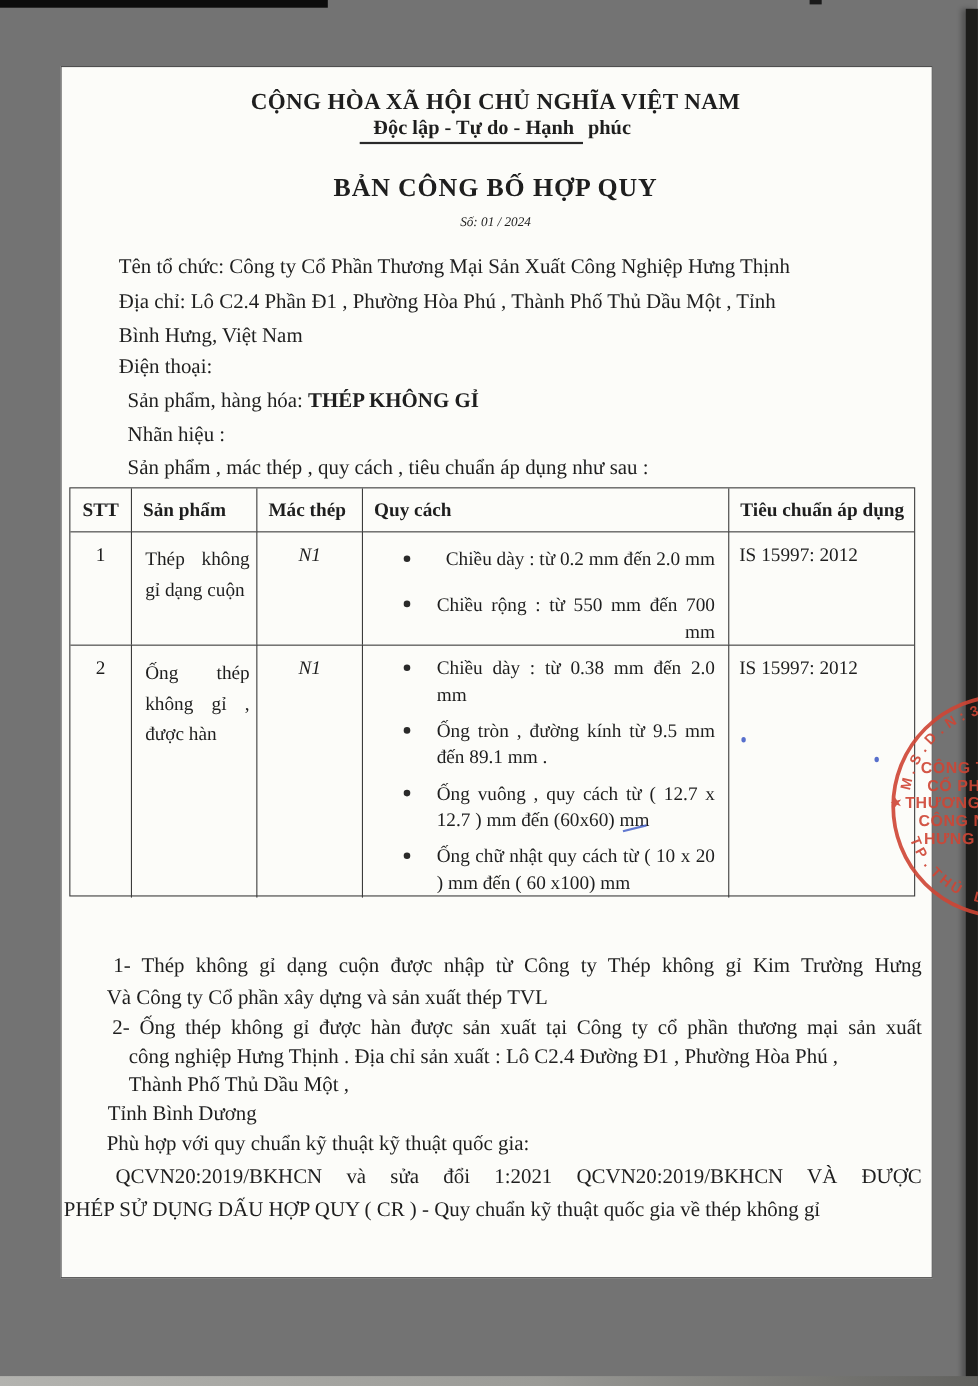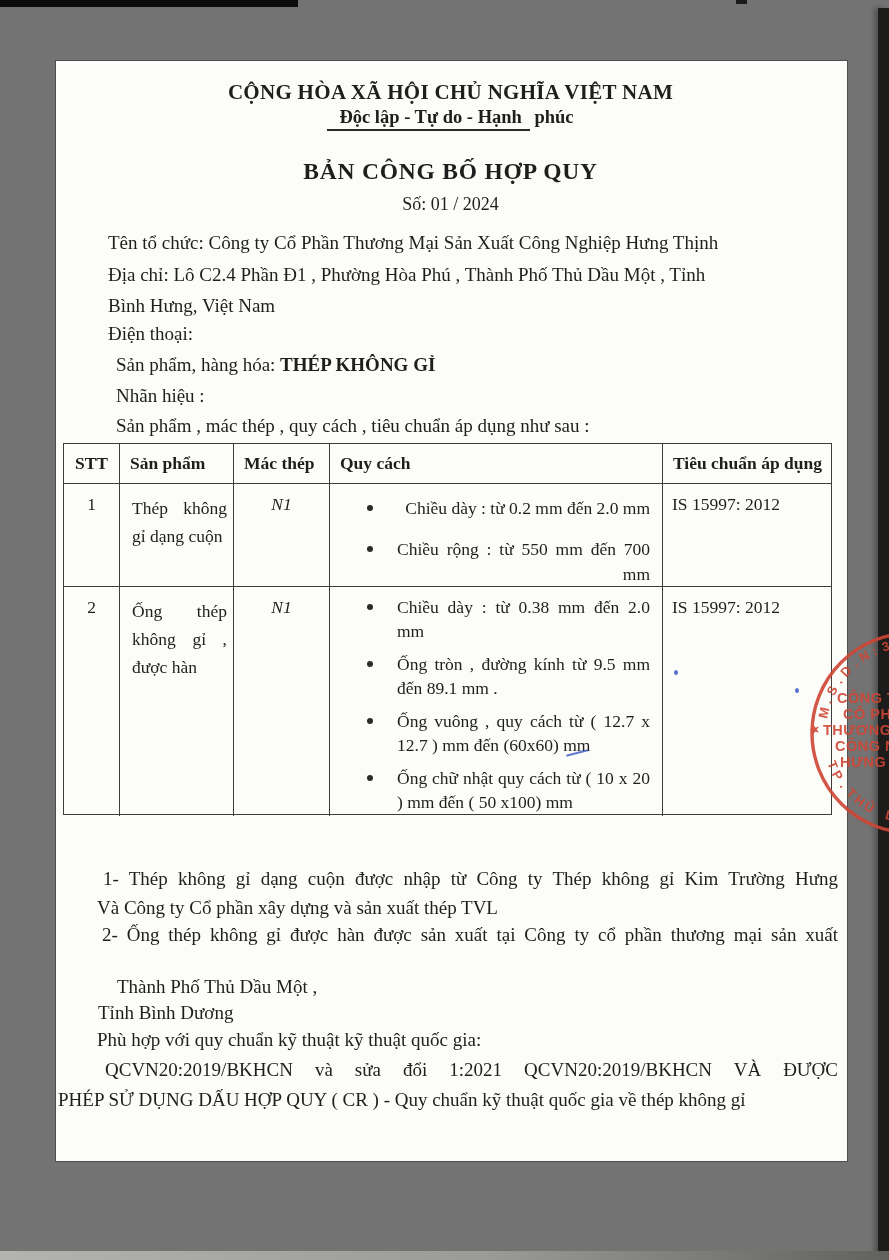--- a/index.html
+++ b/index.html
@@ -14,21 +14,21 @@
   .edge-right{position:absolute;right:0;top:8px;width:11px;height:1252px;background:#1c1c1a;box-shadow:-4px 0 5px rgba(0,0,0,.28);}
   .edge-bottom{position:absolute;left:0;bottom:0;width:889px;height:9px;background:linear-gradient(to right,#b3b3af 0%,#9a9a96 55%,#61615e 100%);}
   
   .frame{position:absolute;left:55px;top:60px;width:791px;height:1100px;border:1.6px solid #4f4f4f;background:#fcfcf9;}
   
   .center-band{position:absolute;left:55px;width:791px;text-align:center;}
   .nat-title{top:80px;font-size:21px;font-weight:bold;letter-spacing:.3px;}
   .motto{top:107px;font-size:18.5px;font-weight:bold;}
   .motto-u{border-bottom:2px solid #2a2a2a;padding:0 8px 2px 12px;}
   .doc-title{top:158px;font-size:23.5px;font-weight:bold;letter-spacing:.8px;}
-  .doc-number{top:194px;font-size:18px;}
+  .doc-number{top:194px;font-size:12px;font-style:italic;}
   
   .iline{position:absolute;left:108px;font-size:19px;line-height:26px;white-space:nowrap;}
   .iline.ind{left:116px;}
   .bold{font-weight:bold;}
   
   .doc-table{
     position:absolute;left:63px;top:443px;width:769px;height:372px;
     display:grid;grid-template-columns:55px 114px 96px 333px 1fr;
     grid-template-rows:39px 103px 230px;
     border:1.4px solid #3c3c3c;font-size:17.5px;box-sizing:border-box;
@@ -145,30 +145,31 @@
         <span class="bullet-dot"></span>
         <div class="spec-lines">
           <div class="sline just">Ống vuông , quy cách từ ( 12.7 x</div>
           <div class="sline">12.7 ) mm đến (60x60) mm</div>
         </div>
       </div>
       <div class="spec">
         <span class="bullet-dot"></span>
         <div class="spec-lines">
           <div class="sline just">Ống chữ nhật quy cách từ ( 10 x 20</div>
-          <div class="sline">) mm đến ( 50 x100) mm</div>
+          <div class="sline">) mm đến ( 60 x100) mm</div>
         </div>
       </div>
     </div>
     <div class="cell std-cell">IS 15997: 2012</div>
   </div>
 
   <div class="nline just jw" style="top:866px;left:103px;width:735px;">1- Thép không gỉ dạng cuộn được nhập từ Công ty Thép không gỉ Kim Trường Hưng</div>
   <div class="nline" style="top:895px;left:97px;">Và Công ty Cổ phần xây dựng và sản xuất thép TVL</div>
   <div class="nline just jw" style="top:922px;left:102px;width:736px;">2- Ống thép không gỉ được hàn được sản xuất tại Công ty cổ phần thương mại sản xuất</div>
+  <div class="nline" style="top:948px;left:117px;">công nghiệp Hưng Thịnh . Địa chỉ sản xuất : Lô C2.4 Đường Đ1 , Phường Hòa Phú ,</div>
   <div class="nline" style="top:974px;left:117px;">Thành Phố Thủ Dầu Một ,</div>
   <div class="nline" style="top:1000px;left:98px;">Tỉnh Bình Dương</div>
   <div class="nline" style="top:1027px;left:97px;">Phù hợp với quy chuẩn kỹ thuật kỹ thuật quốc gia:</div>
   <div class="nline just jw" style="top:1057px;left:105px;width:733px;">QCVN20:2019/BKHCN và sửa đổi 1:2021 QCVN20:2019/BKHCN VÀ ĐƯỢC</div>
   <div class="nline" style="top:1087px;left:58px;">PHÉP SỬ DỤNG DẤU HỢP QUY ( CR ) -  Quy chuẩn kỹ thuật quốc gia về thép không gỉ</div>
 
   <svg id="stamp-svg" class="stamp-svg" width="260" height="245" viewBox="0 0 260 245">
     <circle class="stamp-ring" cx="122" cy="120" r="100"></circle>
     <text class="stamp-center" x="47" y="90">CÔNG T</text>
     <text class="stamp-center" x="53" y="106">CỔ PH</text>

